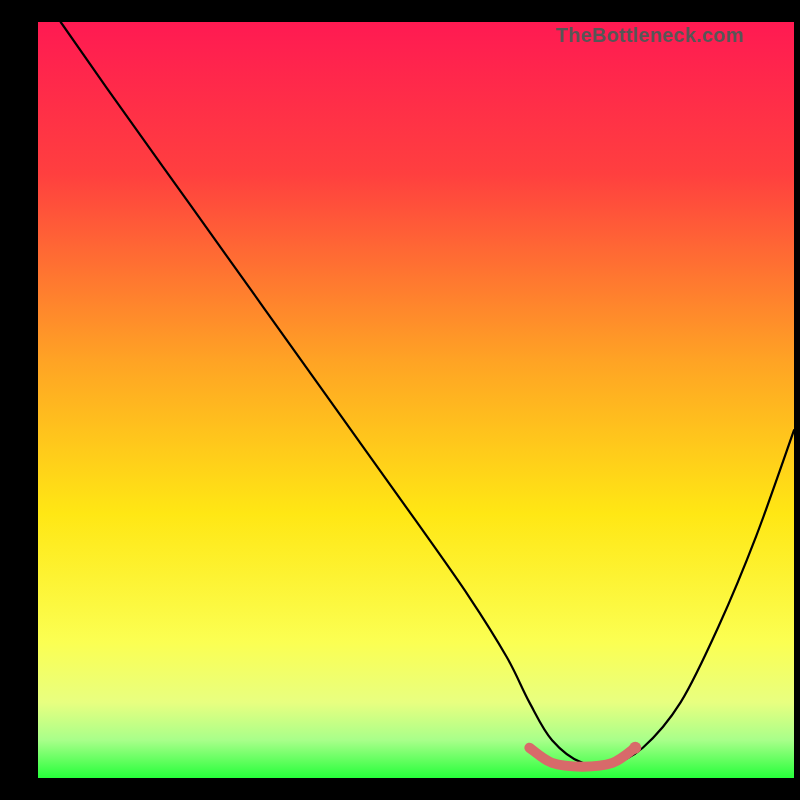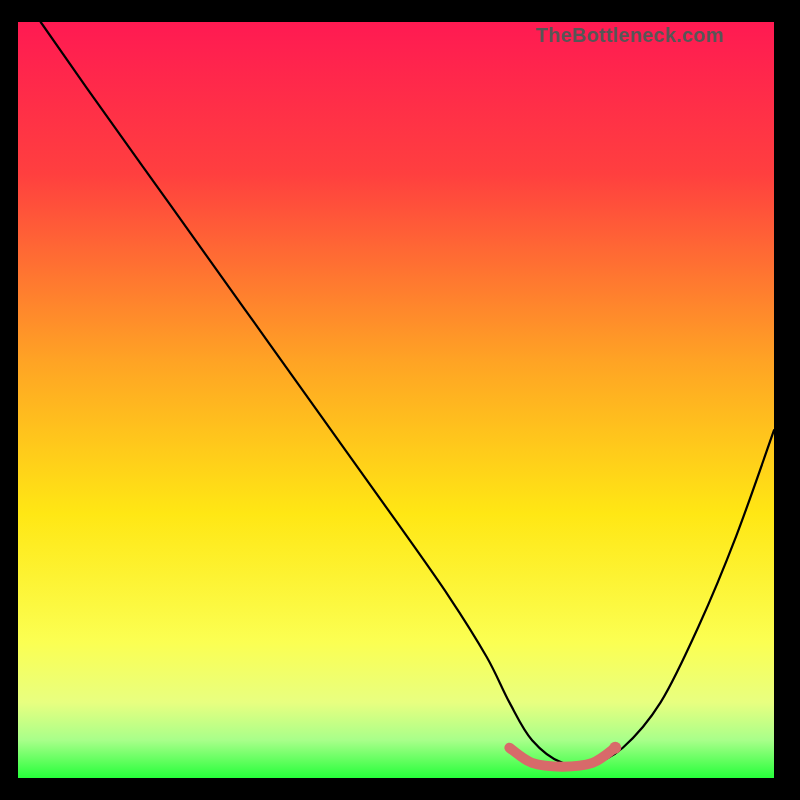--- a/index.html
+++ b/index.html
@@ -5,21 +5,21 @@
   html, body {
     margin: 0;
     padding: 0;
     width: 800px;
     height: 800px;
     background: #000;
     overflow: hidden;
   }
   .frame {
     position: absolute;
-    left: 18px;
+    left: 38px;
     top: 22px;
     width: 712px;
     height: 756px;
     background: #000;
   }
   .gradient {
     position: absolute;
     left: 0;
     top: 0;
     width: 756px;

